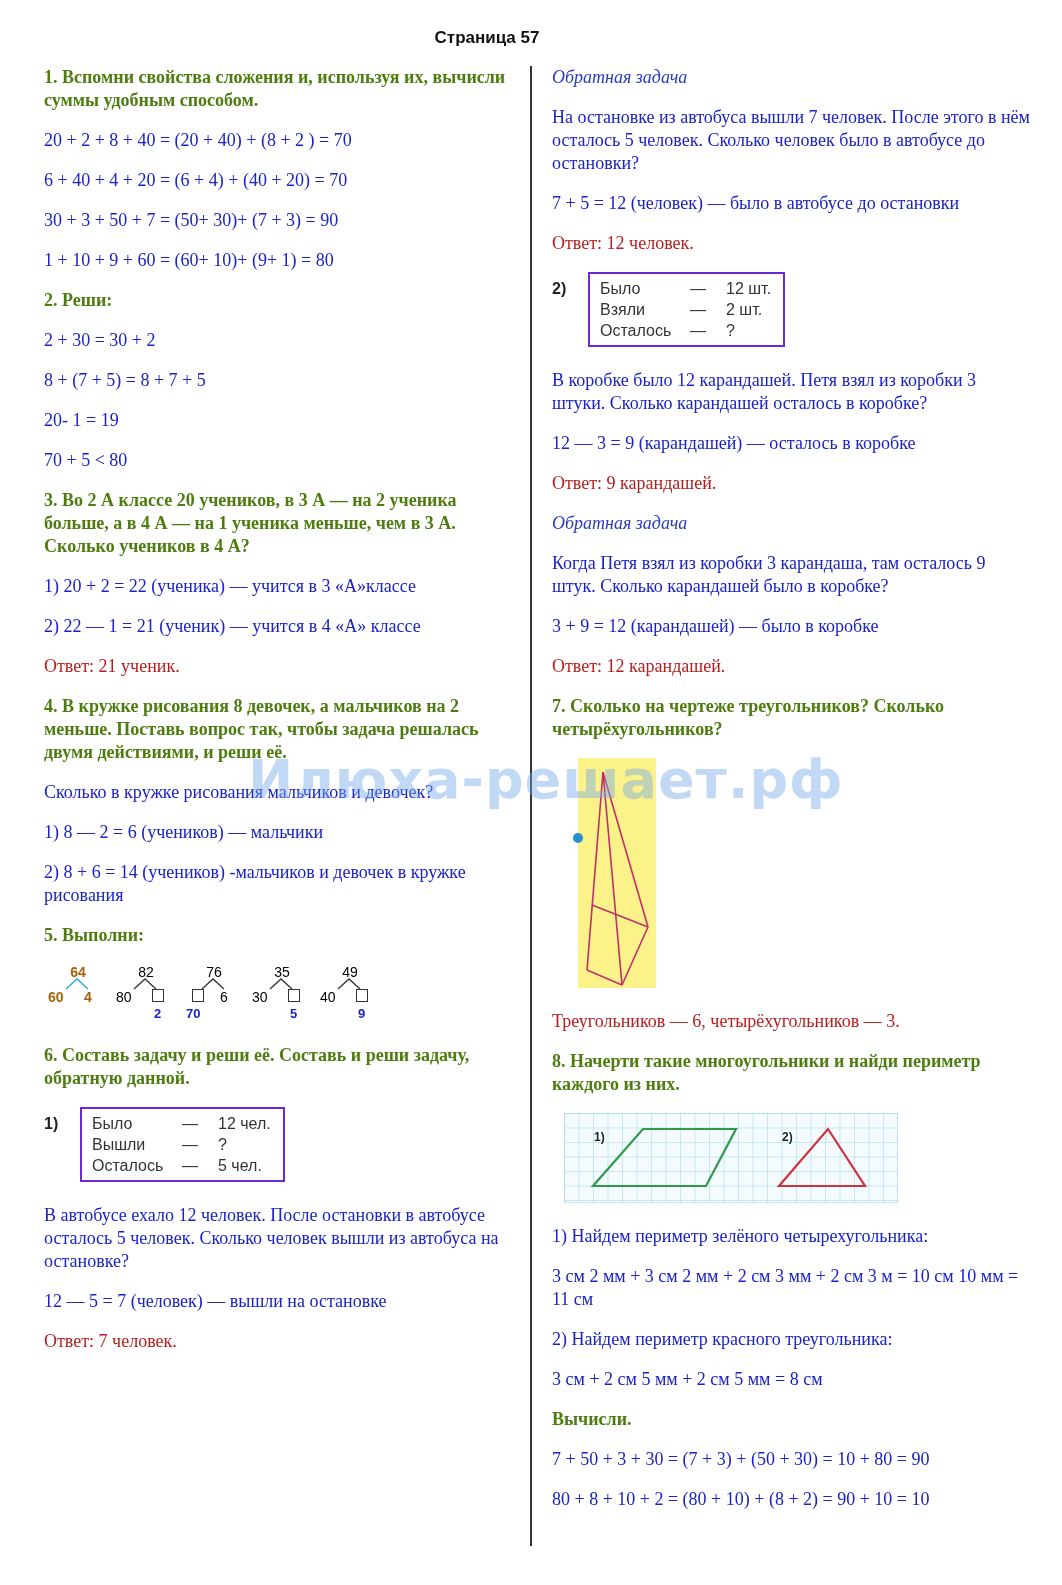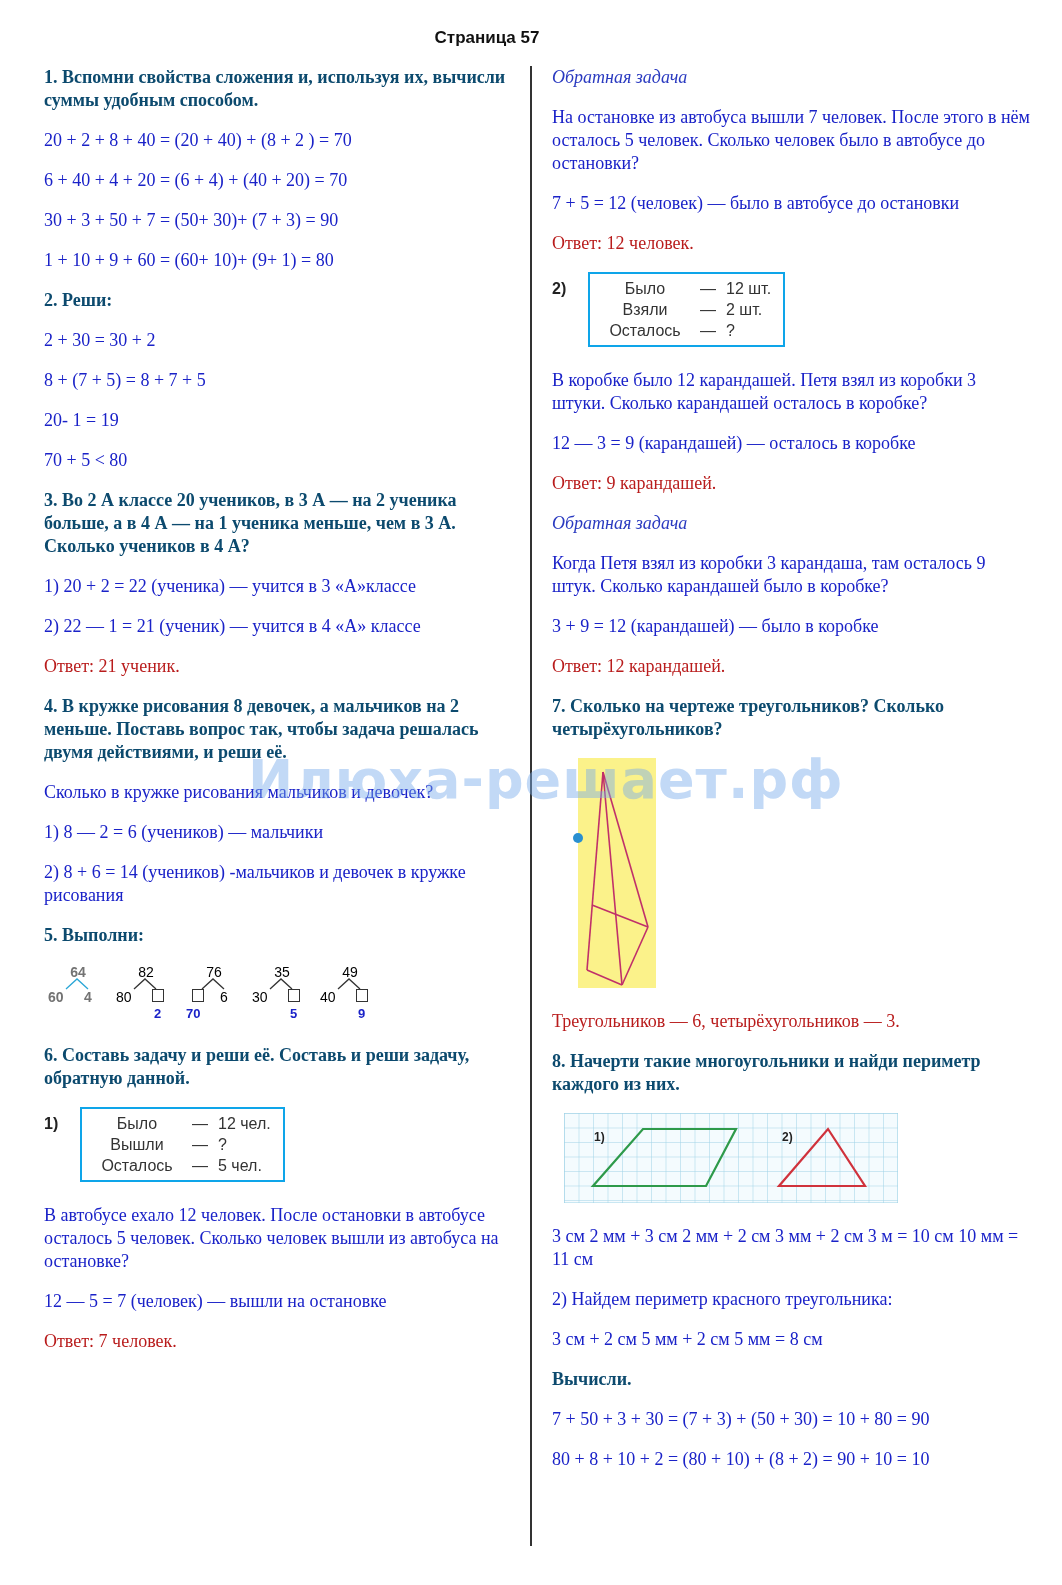--- a/index.html
+++ b/index.html
@@ -2,38 +2,38 @@
 <html><head>
 <meta charset="utf-8">
 <style>
   html, body { margin: 0; padding: 0; background: #ffffff; }
   body { width: 1062px; height: 1585px; position: relative; overflow: hidden; font-family: "Liberation Serif", serif; }
   .page-title { position: absolute; top: 28px; left: 0; width: 974px; text-align: center; font-family: "Liberation Sans", sans-serif; font-weight: bold; font-size: 17px; color: #111; }
   .divider { position: absolute; left: 530px; top: 66px; width: 2px; height: 1480px; background: #333; }
   .col { position: absolute; top: 66px; }
   .col-left { left: 44px; width: 470px; }
   .col-right { left: 552px; width: 480px; }
-  .q { font-weight: bold; color: #0c4a6e; font-size: 18px; line-height: 23px; margin: 0 0 17px 0; }
+  .q { font-weight: bold; color: #4d7c0f; font-size: 18px; line-height: 23px; margin: 0 0 17px 0; }
   .a { color: #1a22c8; font-size: 18px; line-height: 23px; margin: 0 0 17px 0; }
   .it { font-style: italic; color: #2a3ac0; }
   .ans { color: #b91c1c; font-size: 18px; line-height: 23px; margin: 0 0 17px 0; }
 
   .decomp { display: flex; gap: 0; height: 62px; margin: 8px 0 18px 0; font-family: "Liberation Sans", sans-serif; font-size: 14px; }
   .dc { position: relative; width: 68px; height: 62px; }
   .dc .top { position: absolute; top: 0; left: 22px; width: 24px; text-align: center; }
   .dc svg { position: absolute; top: 14px; left: 20px; }
   .dc .l { position: absolute; top: 25px; left: 4px; }
   .dc .r { position: absolute; top: 25px; left: 40px; }
   .dc .box { display: inline-block; width: 10px; height: 11px; border: 1.2px solid #333; }
   .dc .fill { position: absolute; top: 42px; color: #1a22c8; font-weight: bold; font-size: 13px; }
-  .cyan { color: #737373; font-weight: bold; }
+  .cyan { color: #a16207; font-weight: bold; }
 
   .scheme { display: flex; align-items: flex-start; margin: 4px 0 22px 0; font-family: "Liberation Sans", sans-serif; font-size: 16px; }
   .scheme .num { font-weight: bold; width: 36px; padding-top: 8px; color: #222; }
-  .scheme .frame { border: 2px solid #0ea5e9; padding: 4px 12px 4px 10px; color: #333; line-height: 21px; text-align: center; }
+  .scheme .frame { border: 2px solid #6d28d9; padding: 4px 12px 4px 10px; color: #333; line-height: 21px; }
   .scheme .row { display: flex; }
   .scheme .row span:first-child { width: 90px; }
   .scheme .row span:nth-child(2) { width: 36px; }
 
   .fig7 { position: relative; width: 100px; height: 230px; margin: 8px 0 22px 12px; }
   .fig8 { margin: 6px 0 18px 12px; }
 
   .watermark { position: absolute; top: 748px; left: 248px; font-family: "DejaVu Sans", sans-serif; font-weight: bold; font-size: 54px; color: rgba(120,170,235,0.45); letter-spacing: 1px; pointer-events: none; }
 </style>
 </head>
@@ -200,20 +200,21 @@
         </pattern>
       </defs>
       <rect x="0" y="0" width="334" height="90" fill="#f4fbfe"></rect>
       <rect x="0" y="0" width="334" height="90" fill="url(#g)" stroke="#9fd2e6"></rect>
       <text x="30" y="28" font-family="Liberation Sans, sans-serif" font-size="12" font-weight="bold" fill="#222">1)</text>
       <text x="218" y="28" font-family="Liberation Sans, sans-serif" font-size="12" font-weight="bold" fill="#222">2)</text>
       <polygon points="79,16 172,16 142,73 29,73" fill="none" stroke="#2e9a4a" stroke-width="2.2"></polygon>
       <polygon points="264,16 301,73 215,73" fill="none" stroke="#d0323c" stroke-width="2.2"></polygon>
     </svg>
   </div>
+  <p class="a">1) Найдем периметр зелёного четырехугольника:</p>
   <p class="a">3 см 2 мм + 3 см 2 мм + 2 см 3 мм + 2 см 3 м = 10 см 10 мм = 11 см</p>
   <p class="a">2) Найдем периметр красного треугольника:</p>
   <p class="a">3 см + 2 см 5 мм + 2 см 5 мм = 8 см</p>
 
   <p class="q">Вычисли.</p>
   <p class="a">7 + 50 + 3 + 30 = (7 + 3) + (50 + 30) = 10 + 80 = 90</p>
   <p class="a">80 + 8 + 10 + 2 = (80 + 10) + (8 + 2) = 90 + 10 = 10</p>
 </div>
 
 <div class="watermark">Илюха-решает.рф</div>

